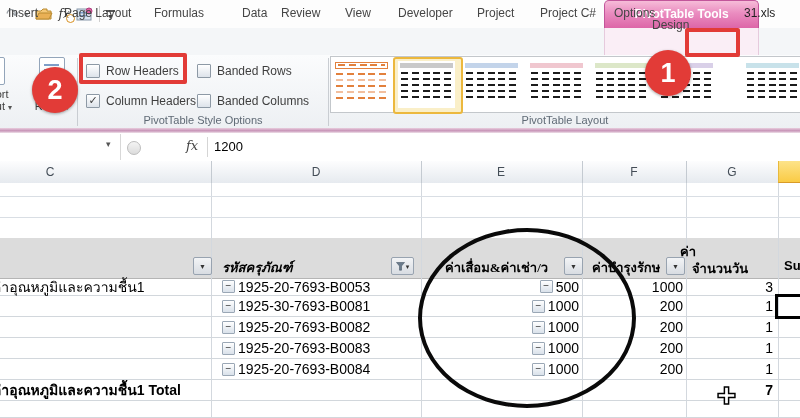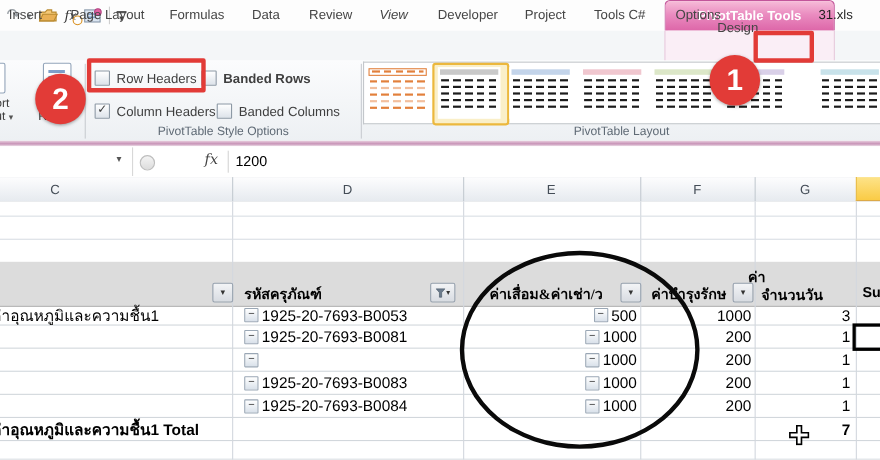--- a/index.html
+++ b/index.html
@@ -128,26 +128,26 @@
   </div>
   <div class="abs ctxhdr">PivotTable Tools</div>
   <div class="abs doctitle">31.xls</div>
 </div>
 
 <div class="abs tabrow"></div>
 <div class="abs ctxtint"></div>
 <span class="tab" style="left:8px;">Insert</span>
 <span class="tab" style="left:64px;">Page Layout</span>
 <span class="tab" style="left:154px;">Formulas</span>
-<span class="tab" style="left:229px;">Data</span>
+<span class="tab" style="left:242px;">Data</span>
 <span class="tab" style="left:281px;">Review</span>
-<span class="tab" style="left:345px;font-style:italic;">View</span>
+<span class="tab" style="left:345px;">View</span>
 <span class="tab" style="left:398px;">Developer</span>
 <span class="tab" style="left:477px;">Project</span>
-<span class="tab" style="left:540px;">Tools C#</span>
+<span class="tab" style="left:540px;">Project C#</span>
 <span class="tab" style="left:614px;">Options</span>
 <span class="tab" style="left:652px;margin-top:12px;">Design</span>
 
 <div class="abs ribbon">
 
   <div class="grp-left">
     <div class="rbtn">
       <span class="ricon"></span>
       <span class="rlabel"><span>Report Layout</span> <span class="da">▾</span></span>
     </div>
@@ -157,21 +157,21 @@
     </div>
   </div>
 
   <div class="gsep" style="left:77px;"></div>
   <div class="gsep" style="left:328px;"></div>
 
   <label class="cb" style="left:86px;top:9px;">
     <span class="cbbox"></span>
     <span class="cblbl">Row Headers</span>
   </label>
-  <label class="cb" style="left:183px;top:9px;font-weight:bold;">
+  <label class="cb" style="left:197px;top:9px;">
     <span class="cbbox"></span>
     <span class="cblbl">Banded Rows</span>
   </label>
   <label class="cb" style="left:86px;top:39px;">
     <span class="cbbox">✓</span>
     <span class="cblbl">Column Headers</span>
   </label>
   <label class="cb" style="left:197px;top:39px;">
     <span class="cbbox"></span>
     <span class="cblbl">Banded Columns</span>
@@ -271,21 +271,21 @@
   <div class="band"></div>
 
   <div class="vline" style="left:211px;"></div>
   <div class="vline" style="left:421px;"></div>
   <div class="vline" style="left:582px;"></div>
   <div class="vline" style="left:686px;"></div>
   <div class="vline" style="left:778px;"></div>
   <div class="hline" style="top:13px;"></div>
   <div class="hline" style="top:34px;"></div>
 
-  <span class="phdr" style="left:222px;top:74px;">รหัสครุภัณฑ์</span>
+  <span class="phdr" style="left:222px;top:74px;font-style:italic;">รหัสครุภัณฑ์</span>
   <span class="phdr" style="left:445px;top:74px;font-family:Liberation Serif, serif;">ค่าเสื่อม&amp;ค่าเช่า/ว</span>
   <span class="phdr" style="left:592px;top:74px;">ค่าบำรุงรักษ</span>
   <span class="phdr" style="left:680px;top:58px;">ค่า</span>
   <span class="phdr" style="left:692px;top:75px;">จำนวนวัน</span>
   <span class="phdr" style="left:784px;top:75px;">Su</span>
 
   <span class="fbtn" style="left:193px;width:17px;">
       <span class="dv">▼</span>
     </span>
   <span class="fbtn" style="left:391px;width:21px;">
@@ -316,36 +316,37 @@
     <div class="cell cF">
         <span>1000</span>
       </div>
     <div class="cell cG">
         <span>3</span>
       </div>
   </div>
   <div class="row" style="top:113px;height:21px;">
     <div class="cell cD">
         <span class="collapse">−</span>
-        <span>1925-20-7693-B0081</span>
+        <span>1925-30-7693-B0081</span>
       </div>
     <div class="cell cE">
         <span class="collapse">−</span>
         <span>1000</span>
       </div>
     <div class="cell cF">
         <span>200</span>
       </div>
     <div class="cell cG">
         <span>1</span>
       </div>
   </div>
   <div class="row" style="top:134px;height:21px;">
     <div class="cell cD">
         <span class="collapse">−</span>
+        <span>1925-20-7693-B0082</span>
       </div>
     <div class="cell cE">
         <span class="collapse">−</span>
         <span>1000</span>
       </div>
     <div class="cell cF">
         <span>200</span>
       </div>
     <div class="cell cG">
         <span>1</span>

